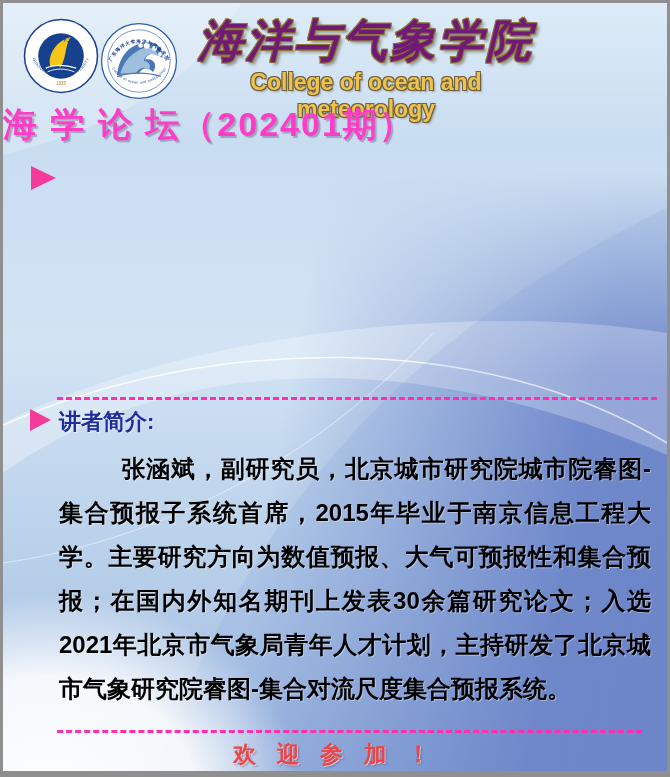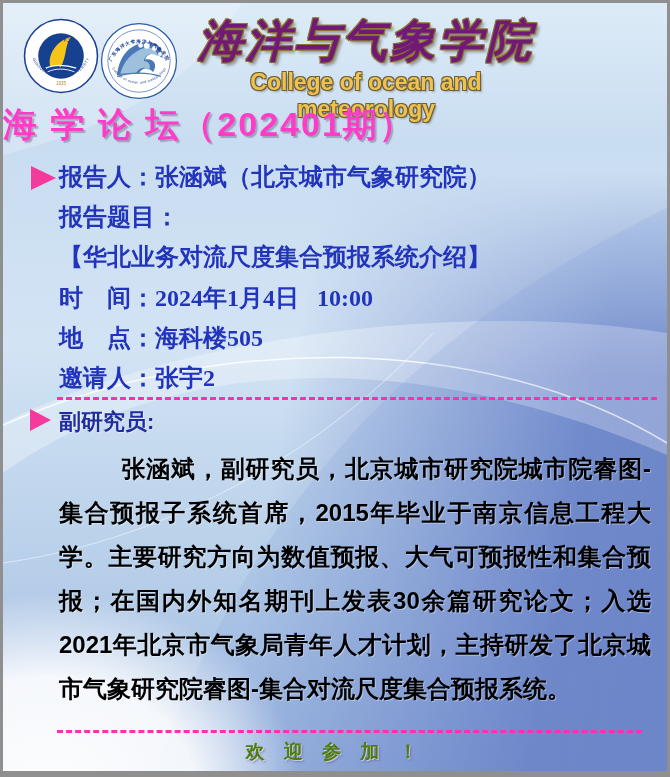--- a/index.html
+++ b/index.html
@@ -45,21 +45,21 @@
   .divider2{top:727px;width:585px;}
   
   .bio-heading{position:absolute;left:56px;top:404px;font-weight:700;font-size:22px;color:#202c9e;
     text-shadow:1px 1px 0 rgba(255,255,255,.4);}
   .bio-text{position:absolute;left:56px;top:444px;width:592px;
     font-weight:700;font-size:24px;line-height:44px;color:#000000;
     text-align:justify;text-indent:2.6em;
     text-shadow:1px 1px 0 rgba(255,255,255,.35);}
   
   .welcome{position:absolute;left:0;top:736px;width:664px;text-align:center;
-    font-weight:700;font-size:19px;letter-spacing:7px;color:#4d7c0f;
+    font-weight:700;font-size:23px;letter-spacing:7px;color:#ef4444;
     text-shadow:1px 1px 0 rgba(255,255,255,.55),2px 2px 2px rgba(95,70,130,.45);}
   .arc-text{font-size:7px;fill:#1c3f94;font-weight:700;letter-spacing:1px;}
   .arc-text-en{font-size:5px;fill:#1c3f94;letter-spacing:0.4px;}
 </style>
 </head>
 <body>
 
 <div class="poster">
 
   <div class="bg-base"></div>
@@ -106,31 +106,23 @@
     <text class="arc-text-en" style="font-size:4.6px"><textPath href="#arcBotR" startOffset="50%" text-anchor="middle">College of ocean and meteorology</textPath></text>
   </svg>
 
   <div class="title-cn">海洋与气象学院</div>
   <div class="title-en">College of ocean and meteorology</div>
   <div class="forum-title">海 学 论 坛（202401期）</div>
 
   <div class="tri tri1"></div>
   <div class="tri tri2"></div>
 
-  <div class="info-block">
-    <div class="info-row">报告人：张涵斌（北京城市气象研究院）</div>
-    <div class="info-row">报告题目：</div>
-    <div class="info-row">【华北业务对流尺度集合预报系统介绍】</div>
-    <div class="info-row">时　间：2024年1月4日   10:00</div>
-    <div class="info-row">地　点：海科楼505</div>
-    <div class="info-row">邀请人：张宇2</div>
-  </div>
 
   <div class="divider divider1"></div>
 
-  <div class="bio-heading">副研究员:</div>
+  <div class="bio-heading">讲者简介:</div>
   <div class="bio-text">张涵斌，副研究员，北京城市研究院城市院睿图-集合预报子系统首席，2015年毕业于南京信息工程大学。主要研究方向为数值预报、大气可预报性和集合预报；在国内外知名期刊上发表30余篇研究论文；入选2021年北京市气象局青年人才计划，主持研发了北京城市气象研究院睿图-集合对流尺度集合预报系统。</div>
 
   <div class="divider divider2"></div>
 
   <div class="welcome">欢 迎 参 加 ！</div>
 
 </div>
 
 </body></html>

